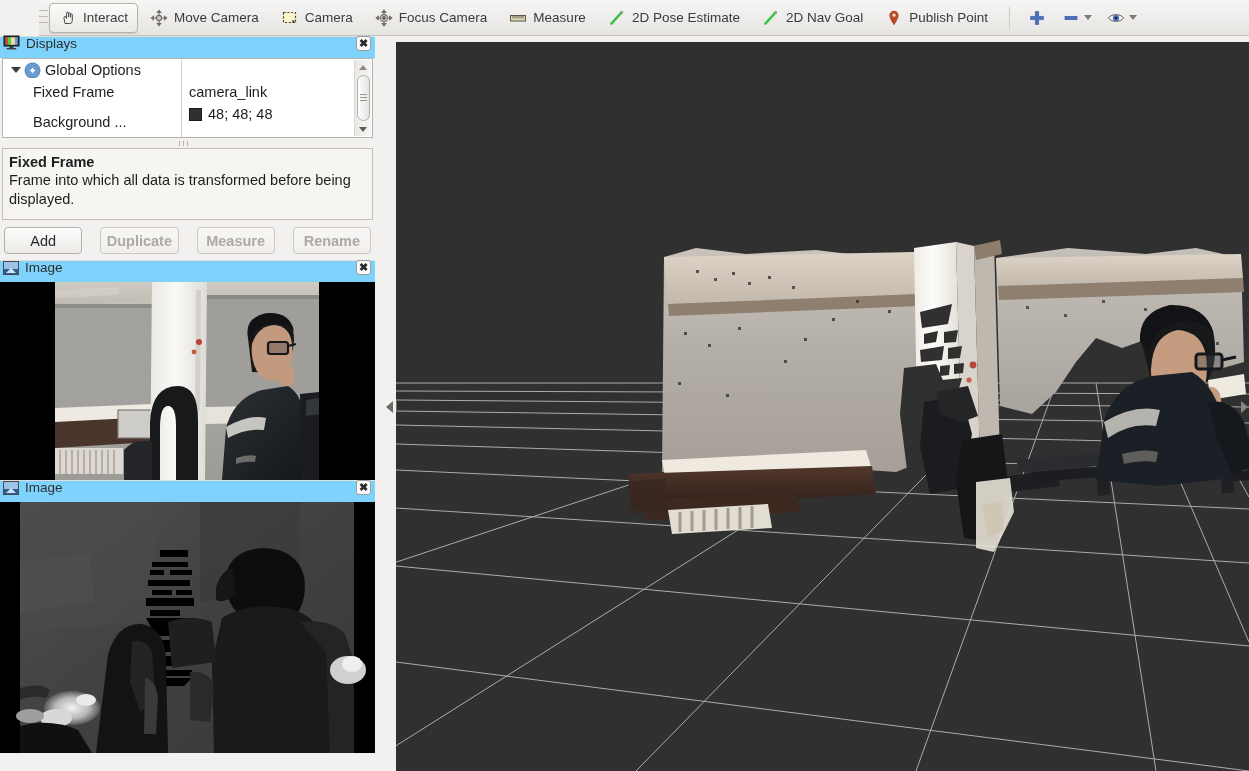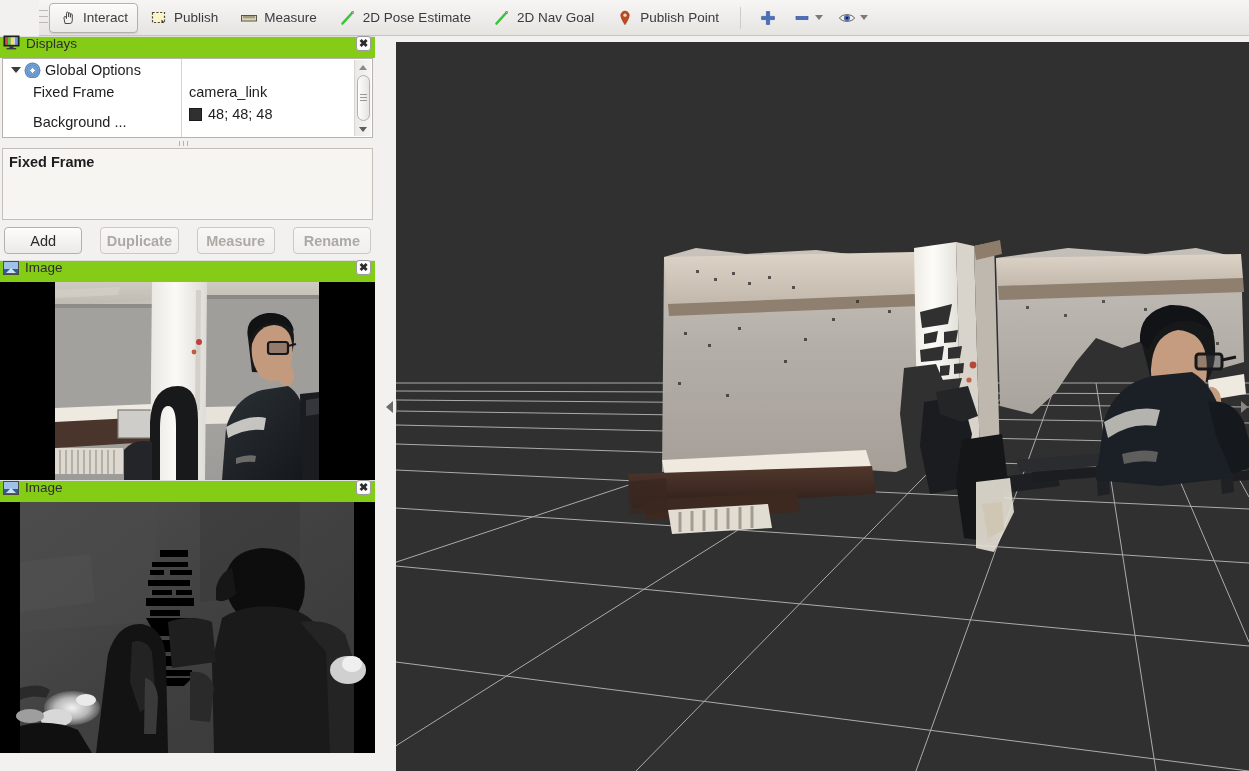--- a/index.html
+++ b/index.html
@@ -47,21 +47,21 @@
     width: 0; height: 0; margin-left: 3px;
     border-left: 4.5px solid transparent; border-right: 4.5px solid transparent;
     border-top: 5px solid #7d7a76;
   }
   .tb-plain { display:flex; align-items:center; padding: 0 7px; height: 30px; border-radius: 4px; }
 
   
   #left-dock { position: absolute; left: 0; top: 36px; width: 375px; height: 735px; background: #f2f1f0; }
 
   .panel-title {
-    height: 22px; background: #84cc16;
+    height: 22px; background: #7dd3fc;
     border-top: 1px solid #dedede;
     display: flex; align-items: center; padding: 0 4px 8px 3px;
     font-size: 13.5px; color: #2e2e2e;
   }
   .panel-title .pt-label { margin-left: 6px; flex: 1; }
   .pt-close {
     width: 15px; height: 15px; border-radius: 3px;
     background: #fbfbfb; border: 1px solid #9c9c9c;
     display:flex; align-items:center; justify-content:center;
     font-size: 11px; line-height: 1; color: #2b2b2b; font-weight: bold;
@@ -164,31 +164,62 @@
 
     <div class="tb-btn checked">
       <span class="tb-icon">
         <svg width="18" height="18" viewBox="0 0 18 18">
           <path d="M6 14.5 L5 9.2 Q4.6 7.8 5.9 7.5 Q6.9 7.3 7.2 8.4 L7.5 9.6 L7.5 4.2 Q7.5 3.1 8.5 3.1 Q9.5 3.1 9.5 4.2 L9.5 8 L9.6 4.9 Q9.6 3.9 10.5 3.9 Q11.4 3.9 11.4 4.9 L11.4 8.3 L11.6 5.8 Q11.6 4.9 12.5 4.9 Q13.3 4.9 13.3 5.9 L13.3 11.6 Q13.3 14.5 10.9 14.5 Z" fill="#f4f2ee" stroke="#4a4a4a" stroke-width="1"></path>
         </svg>
       </span>
       <span>Interact</span>
     </div>
 
+    <div class="tb-btn">
+      <span class="tb-icon">
+        <svg width="18" height="18" viewBox="0 0 18 18">
+          <g stroke="#6d6a66" stroke-width="1.1" fill="none">
+            <path d="M9 2.2 L9 15.8 M2.2 9 L15.8 9"></path>
+            <path d="M9 1.4 L7.4 3.4 L10.6 3.4 Z" fill="#8e8b86"></path>
+            <path d="M9 16.6 L7.4 14.6 L10.6 14.6 Z" fill="#8e8b86"></path>
+            <path d="M1.4 9 L3.4 7.4 L3.4 10.6 Z" fill="#8e8b86"></path>
+            <path d="M16.6 9 L14.6 7.4 L14.6 10.6 Z" fill="#8e8b86"></path>
+            <circle cx="9" cy="9" r="2.6" fill="#cfccc7"></circle>
+          </g>
+        </svg>
+      </span>
+      <span>Move Camera</span>
+    </div>
 
     <div class="tb-btn">
       <span class="tb-icon">
         <svg width="18" height="18" viewBox="0 0 18 18">
           <rect x="2.5" y="3.5" width="12" height="10" fill="#fdf5c9" stroke="#4a4a3a" stroke-width="1.2" stroke-dasharray="2.2,1.6"></rect>
           <path d="M11.5 10.5 L14.5 13.5 L11.5 13.5 Z" fill="#2e2e2e"></path>
         </svg>
       </span>
-      <span>Publish</span>
-    </div>
-
+      <span>Camera</span>
+    </div>
+
+    <div class="tb-btn">
+      <span class="tb-icon">
+        <svg width="18" height="18" viewBox="0 0 18 18">
+          <g stroke="#6d6a66" stroke-width="1.1" fill="none">
+            <path d="M9 2 L9 16 M2 9 L16 9"></path>
+            <path d="M9 1.2 L7.3 3.4 L10.7 3.4 Z" fill="#9b9893"></path>
+            <path d="M9 16.8 L7.3 14.6 L10.7 14.6 Z" fill="#9b9893"></path>
+            <path d="M1.2 9 L3.4 7.3 L3.4 10.7 Z" fill="#9b9893"></path>
+            <path d="M16.8 9 L14.6 7.3 L14.6 10.7 Z" fill="#9b9893"></path>
+            <circle cx="9" cy="9" r="3.4" fill="#e3e0db"></circle>
+            <circle cx="9" cy="9" r="1.4" fill="#6d6a66"></circle>
+          </g>
+        </svg>
+      </span>
+      <span>Focus Camera</span>
+    </div>
 
     <div class="tb-btn">
       <span class="tb-icon">
         <svg width="18" height="18" viewBox="0 0 18 18">
           <rect x="1.5" y="6.5" width="15" height="5.5" fill="#ded7b6" stroke="#5a5648" stroke-width="1"></rect>
           <g stroke="#5a5648" stroke-width="0.9">
             <path d="M4 6.8 L4 9.4 M6 6.8 L6 9.4 M8 6.8 L8 9.4 M10 6.8 L10 9.4 M12 6.8 L12 9.4 M14 6.8 L14 9.4"></path>
           </g>
         </svg>
       </span>
@@ -317,20 +348,21 @@
           </span>
       </div>
     </div>
 
     <div class="hsplit">
         <span class="hs-grip"></span>
       </div>
 
     <div id="help-box">
       <div class="help-title">Fixed Frame</div>
+      <div>Frame into which all data is transformed before being displayed.</div>
     </div>
 
     <div id="btn-row">
       <div class="dbtn">Add</div>
       <div class="dbtn disabled">Duplicate</div>
       <div class="dbtn disabled">Measure</div>
       <div class="dbtn disabled">Rename</div>
     </div>
 
     <div class="panel-title">

